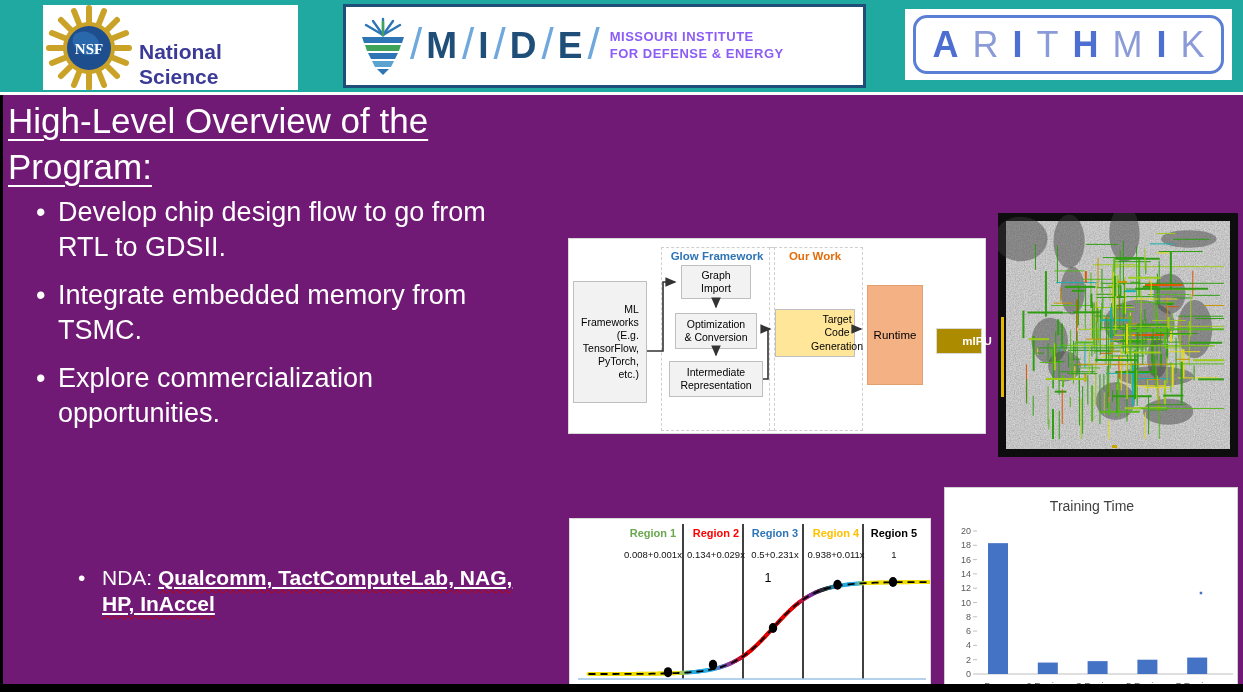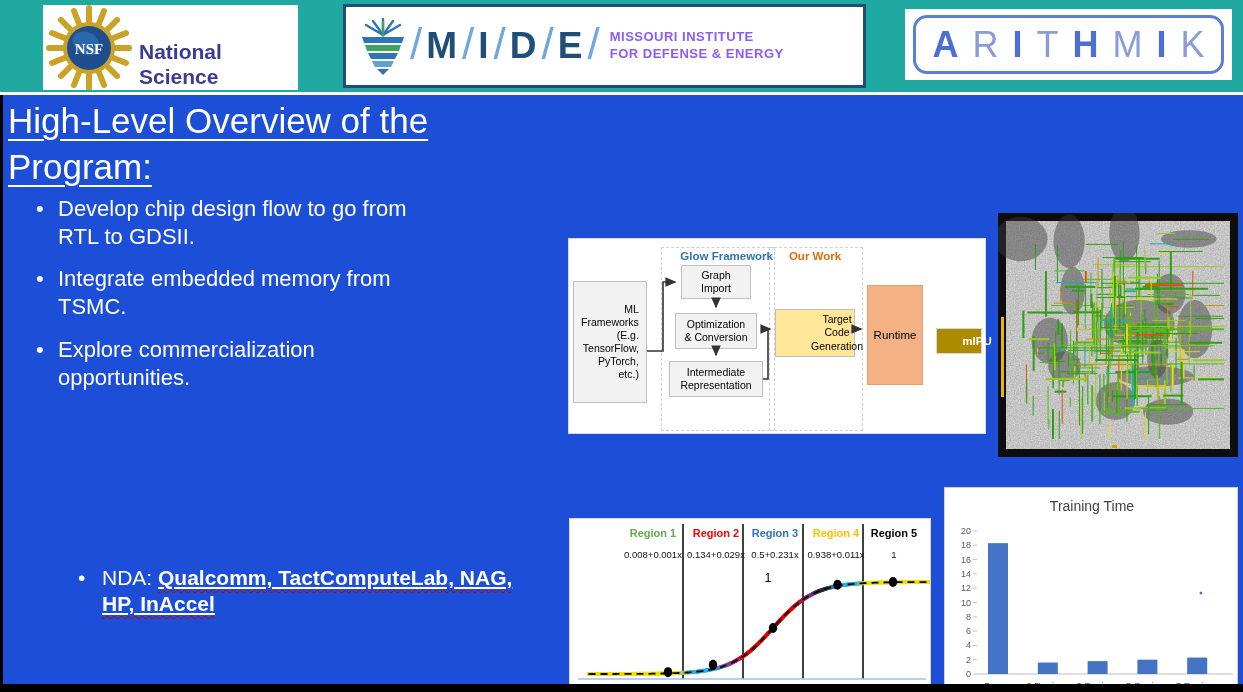--- a/index.html
+++ b/index.html
@@ -17,27 +17,27 @@
   .mide-slash{font-size:44px;font-weight:300;color:#6FA8DC;margin:0 4px;transform:translateY(-2px);}
   #mide-name{margin-left:6px;font-size:13px;font-weight:800;color:#8b5cf6;line-height:1.3;letter-spacing:.5px;}
   #arithmik-box{left:905px;top:9px;width:327px;height:71px;}
   #arithmik-inner{position:absolute;left:8px;top:6px;right:8px;bottom:6px;border:3px solid #5B7FD4;
                   border-radius:14px;display:flex;align-items:center;justify-content:center;}
   .ar-letter{font-size:36px;margin:0 7px;}
   .ar-bold{font-weight:800;color:#4D6FD2;}
   .ar-light{font-weight:400;color:#8A9BD8;}
   #separator{position:absolute;left:0;top:92px;width:1243px;height:3px;background:#fff;}
   
-  #slide{position:absolute;left:0;top:95px;width:1243px;height:589px;background:#1d4ed8;}
+  #slide{position:absolute;left:0;top:95px;width:1243px;height:589px;background:#701a75;}
   #left-edge{position:absolute;left:0;top:95px;width:3px;height:589px;background:#000;}
   #bottom-edge{position:absolute;left:0;top:684px;width:1243px;height:8px;background:#000;}
   #title{position:absolute;left:8px;top:3px;width:540px;color:#fff;font-size:35px;line-height:1.3;
          white-space:pre-line;text-decoration:underline;text-decoration-thickness:2px;text-underline-offset:6px;}
   #bullets{position:absolute;left:36px;top:100px;width:545px;margin:0;padding:0;list-style:none;}
-  #bullets li{position:relative;padding-left:22px;margin-bottom:14px;color:#fff;font-size:22px;
+  #bullets li{position:relative;padding-left:22px;margin-bottom:14px;color:#fff;font-size:27px;
               line-height:1.28;white-space:pre-line;}
   #bullets li::before{content:"\2022";position:absolute;left:0;top:0;}
   #sub-bullet{position:absolute;left:78px;top:470px;width:480px;color:#fff;font-size:21px;line-height:1.25;}
   #sub-bullet .marker{position:absolute;left:0;top:0;}
   #sub-bullet .body{display:block;padding-left:24px;}
   #sub-companies{font-weight:700;text-decoration:underline;white-space:pre-line;}
   #sub-companies .squiggle{text-decoration:underline wavy #C00000 1px;text-underline-offset:4px;}
   
   #flow-panel{position:absolute;left:568px;top:143px;width:418px;height:196px;background:#fff;
               border:1px solid #D9D9D9;box-sizing:border-box;}
@@ -47,21 +47,21 @@
   #node-ml{left:4px;top:42px;width:74px;height:122px;text-align:right;}
   #node-graph{left:112px;top:26px;width:70px;height:34px;}
   #node-opt{left:106px;top:74px;width:82px;height:36px;}
   #node-ir{left:100px;top:122px;width:94px;height:36px;}
   #node-target{left:206px;top:70px;width:80px;height:48px;background:#FFE699;border:1px solid #BFBFBF;padding-left:44px;}
   #node-runtime{left:298px;top:46px;width:56px;height:100px;background:#F4B183;border:1px solid #E0A070;font-size:11.5px;}
   .flow-group{position:absolute;border:1.5px dashed #CFCFCF;}
   #group-glow{left:92px;top:8px;width:112px;height:182px;}
   #group-our{left:200px;top:8px;width:92px;height:182px;}
   .group-label{position:absolute;text-align:center;font-size:11.5px;font-weight:700;}
-  #label-glow{left:92px;top:11px;width:112px;color:#2E75B6;text-align:right;}
+  #label-glow{left:92px;top:11px;width:112px;color:#2E75B6;}
   #label-our{left:200px;top:11px;width:92px;color:#E36C0A;}
   #flow-arrows{position:absolute;left:0;top:0;}
   #mipu-box{left:367px;top:89px;width:46px;height:26px;background:#AD8B00;border:1px solid #D9D9D9;
             color:#fff;font-weight:700;font-size:11.5px;padding-left:36px;}
   
   #chip-image{position:absolute;left:998px;top:118px;width:240px;height:244px;background:#0d0d0d;}
   
   #piecewise-panel{position:absolute;left:569px;top:423px;width:362px;height:205px;background:#fff;
                    border:1px solid #D9D9D9;box-sizing:border-box;}
   .pw-label{position:absolute;text-align:center;font-size:11px;font-weight:700;}

